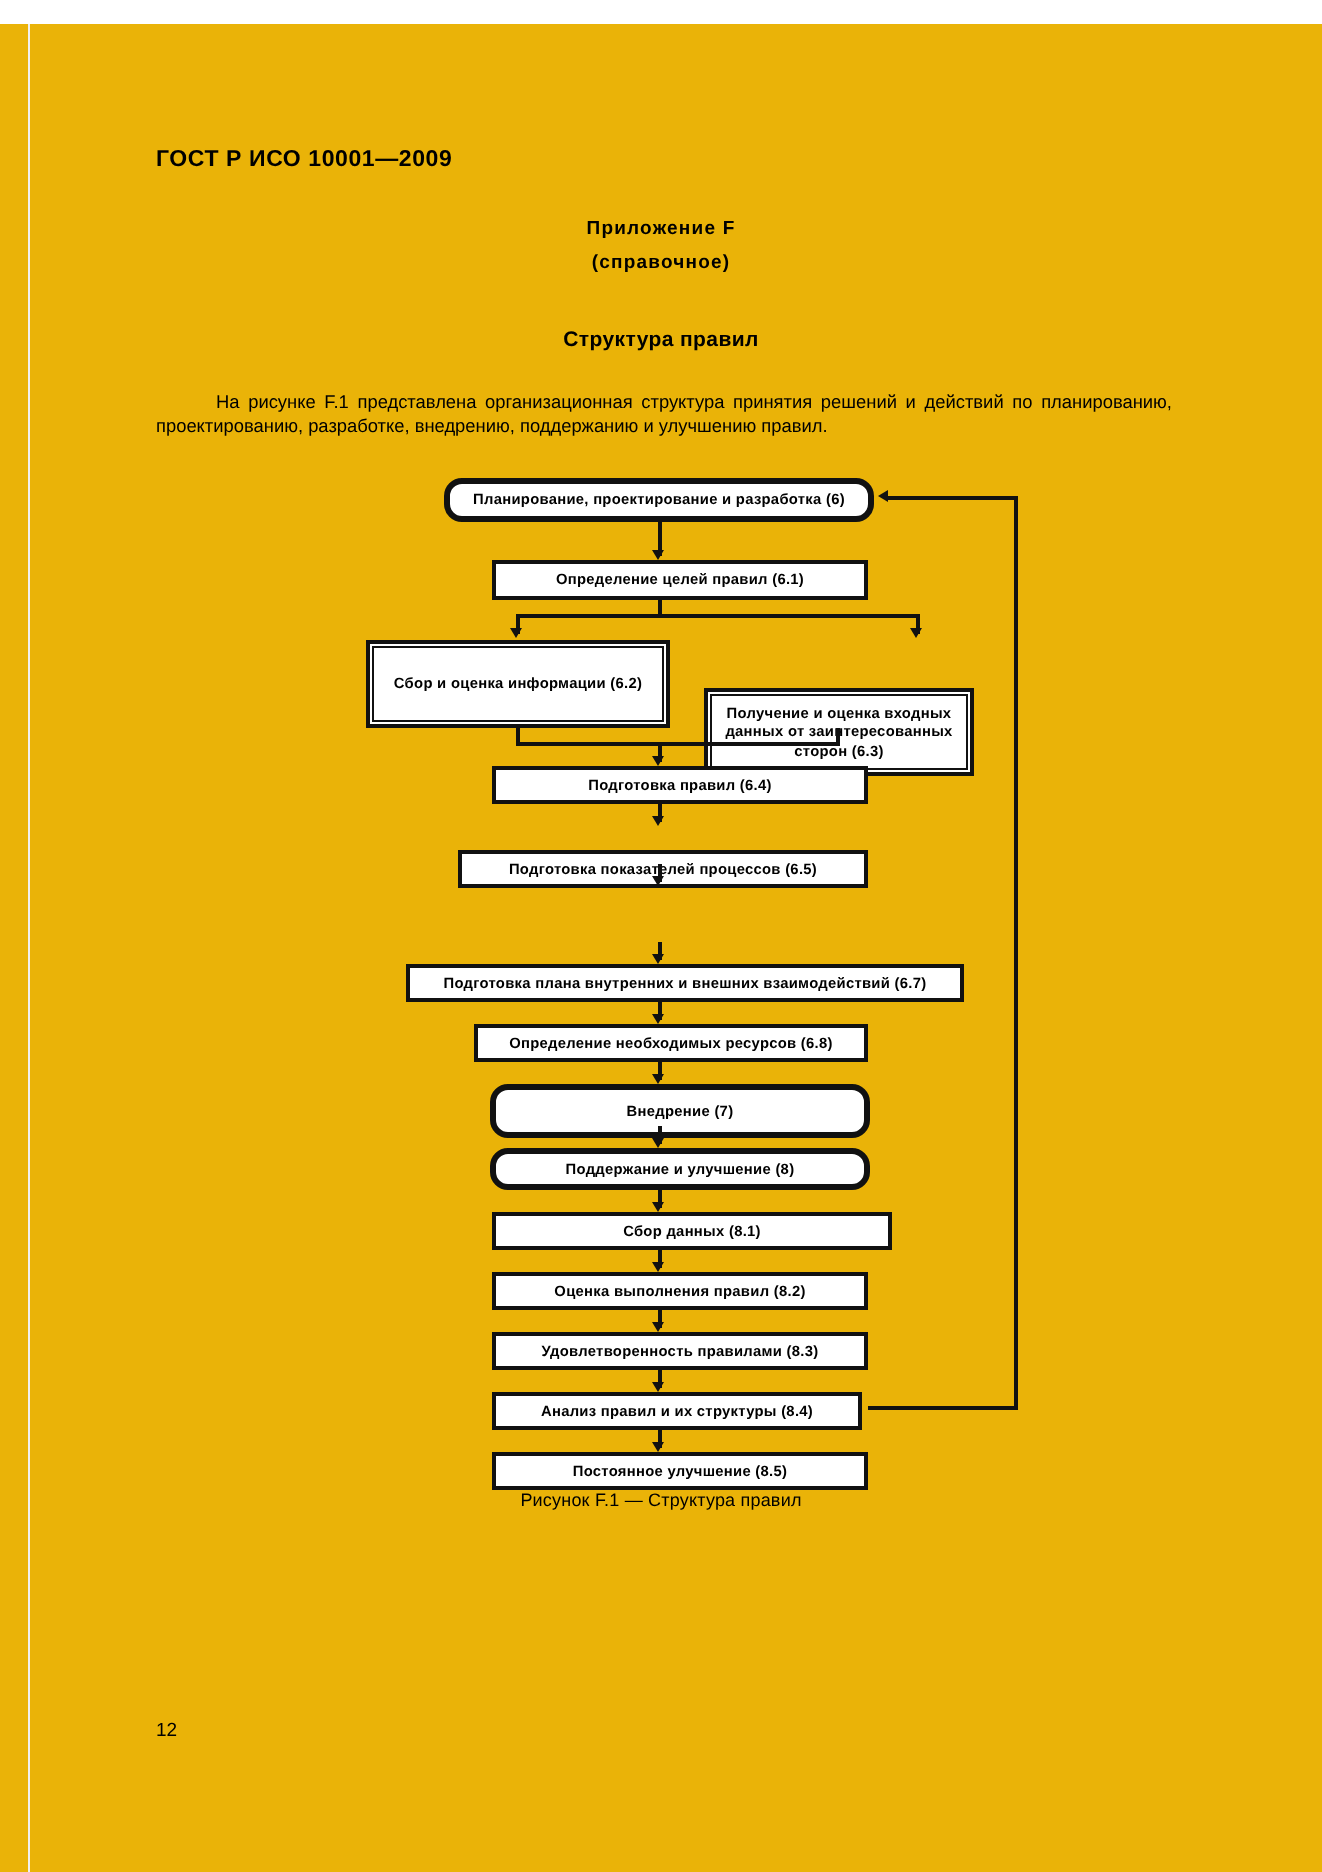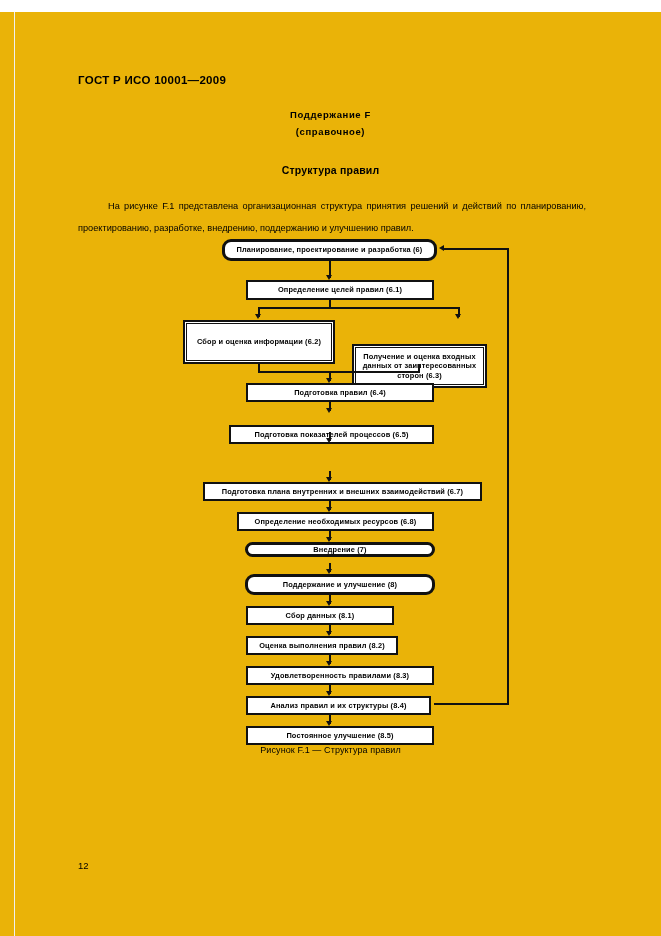--- a/index.html
+++ b/index.html
@@ -57,21 +57,21 @@
     font-size: 10.5px;
     font-weight: bold;
     letter-spacing: 0.2px;
   }
   .intro {
     position: absolute;
     left: 78px;
     top: 183px;
     width: 508px;
     font-size: 9.2px;
-    line-height: 22px;
+    line-height: 12px;
     text-align: justify;
     text-indent: 30px;
   }
 
   
   .chart {
     position: absolute;
     left: 0;
     top: 222px;
     width: 661px;
@@ -139,21 +139,21 @@
 </head>
 <body>
 
 <div class="page">
 
   <div class="page-edge-left"></div>
 
   <div class="doc-header">ГОСТ Р ИСО 10001—2009</div>
 
   <div class="annex-block">
-    <div>Поддержание F</div>
+    <div>Приложение F</div>
     <div>(справочное)</div>
   </div>
 
   <div class="section-title">Структура правил</div>
 
   <div class="intro">На рисунке F.1 представлена организационная структура принятия решений и действий по планированию, проектированию, разработке, внедрению, поддержанию и улучшению правил.</div>
 
   <div class="chart">
 
     <div class="node round" style="left:222px; top:5px; width:215px; height:22px;">Планирование, проектирование и разработка (6)</div>
@@ -197,36 +197,36 @@
     <div class="node" style="left:203px; top:248px; width:279px; height:19px;">Подготовка плана внутренних и внешних взаимодействий (6.7)</div>
 
     <div class="conn vline" style="left:329px; top:267px; height:9px;"></div>
     <div class="arrow-down" style="left:326px; top:273px;"></div>
 
     <div class="node" style="left:237px; top:278px; width:197px; height:19px;">Определение необходимых ресурсов (6.8)</div>
 
     <div class="conn vline" style="left:329px; top:297px; height:9px;"></div>
     <div class="arrow-down" style="left:326px; top:303px;"></div>
 
-    <div class="node round" style="left:245px; top:308px; width:190px; height:15px;">Внедрение (7)</div>
+    <div class="node round" style="left:245px; top:308px; width:190px; height:27px;">Внедрение (7)</div>
 
     <div class="conn vline" style="left:329px; top:329px; height:9px;"></div>
     <div class="arrow-down" style="left:326px; top:335px;"></div>
 
     <div class="node round" style="left:245px; top:340px; width:190px; height:21px;">Поддержание и улучшение (8)</div>
 
     <div class="conn vline" style="left:329px; top:361px; height:9px;"></div>
     <div class="arrow-down" style="left:326px; top:367px;"></div>
 
-    <div class="node" style="left:246px; top:372px; width:148px; height:19px;">Сбор данных (8.1)</div>
+    <div class="node" style="left:246px; top:372px; width:200px; height:19px;">Сбор данных (8.1)</div>
 
     <div class="conn vline" style="left:329px; top:391px; height:9px;"></div>
     <div class="arrow-down" style="left:326px; top:397px;"></div>
 
-    <div class="node" style="left:246px; top:402px; width:152px; height:19px;">Оценка выполнения правил (8.2)</div>
+    <div class="node" style="left:246px; top:402px; width:188px; height:19px;">Оценка выполнения правил (8.2)</div>
 
     <div class="conn vline" style="left:329px; top:421px; height:9px;"></div>
     <div class="arrow-down" style="left:326px; top:427px;"></div>
 
     <div class="node" style="left:246px; top:432px; width:188px; height:19px;">Удовлетворенность правилами (8.3)</div>
 
     <div class="conn vline" style="left:329px; top:451px; height:9px;"></div>
     <div class="arrow-down" style="left:326px; top:457px;"></div>
 
     <div class="node" style="left:246px; top:462px; width:185px; height:19px;">Анализ правил и их структуры (8.4)</div>

